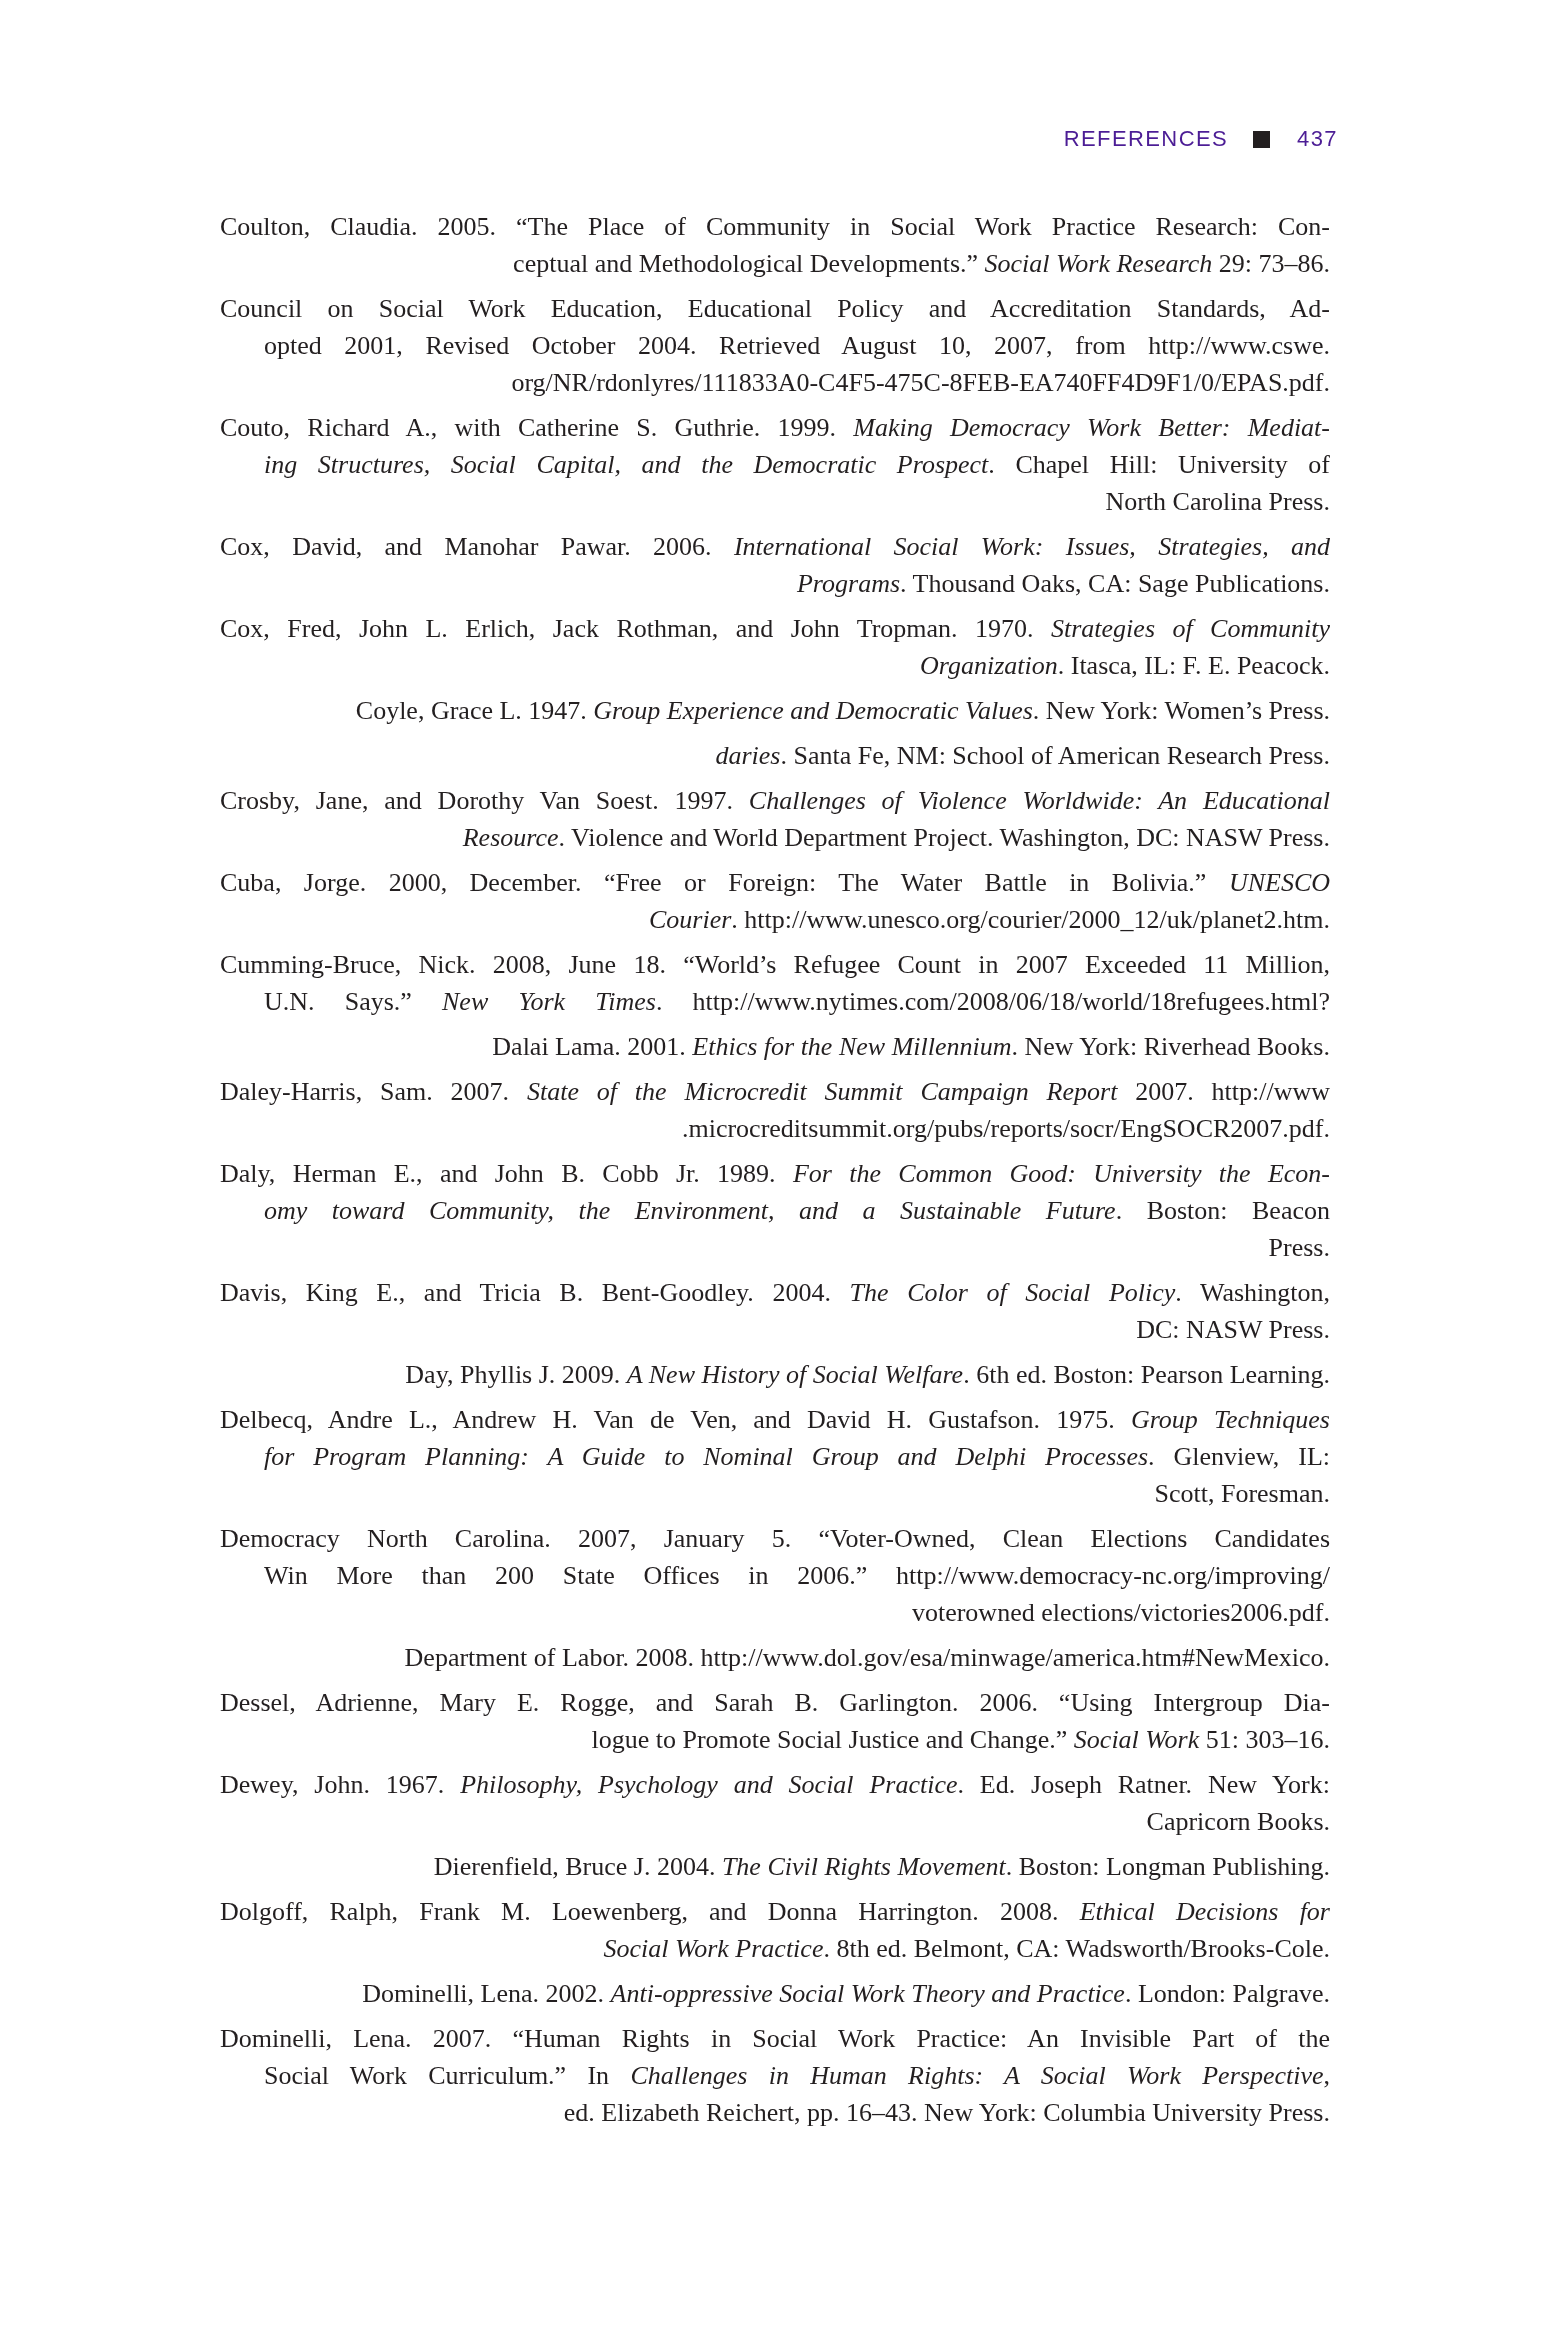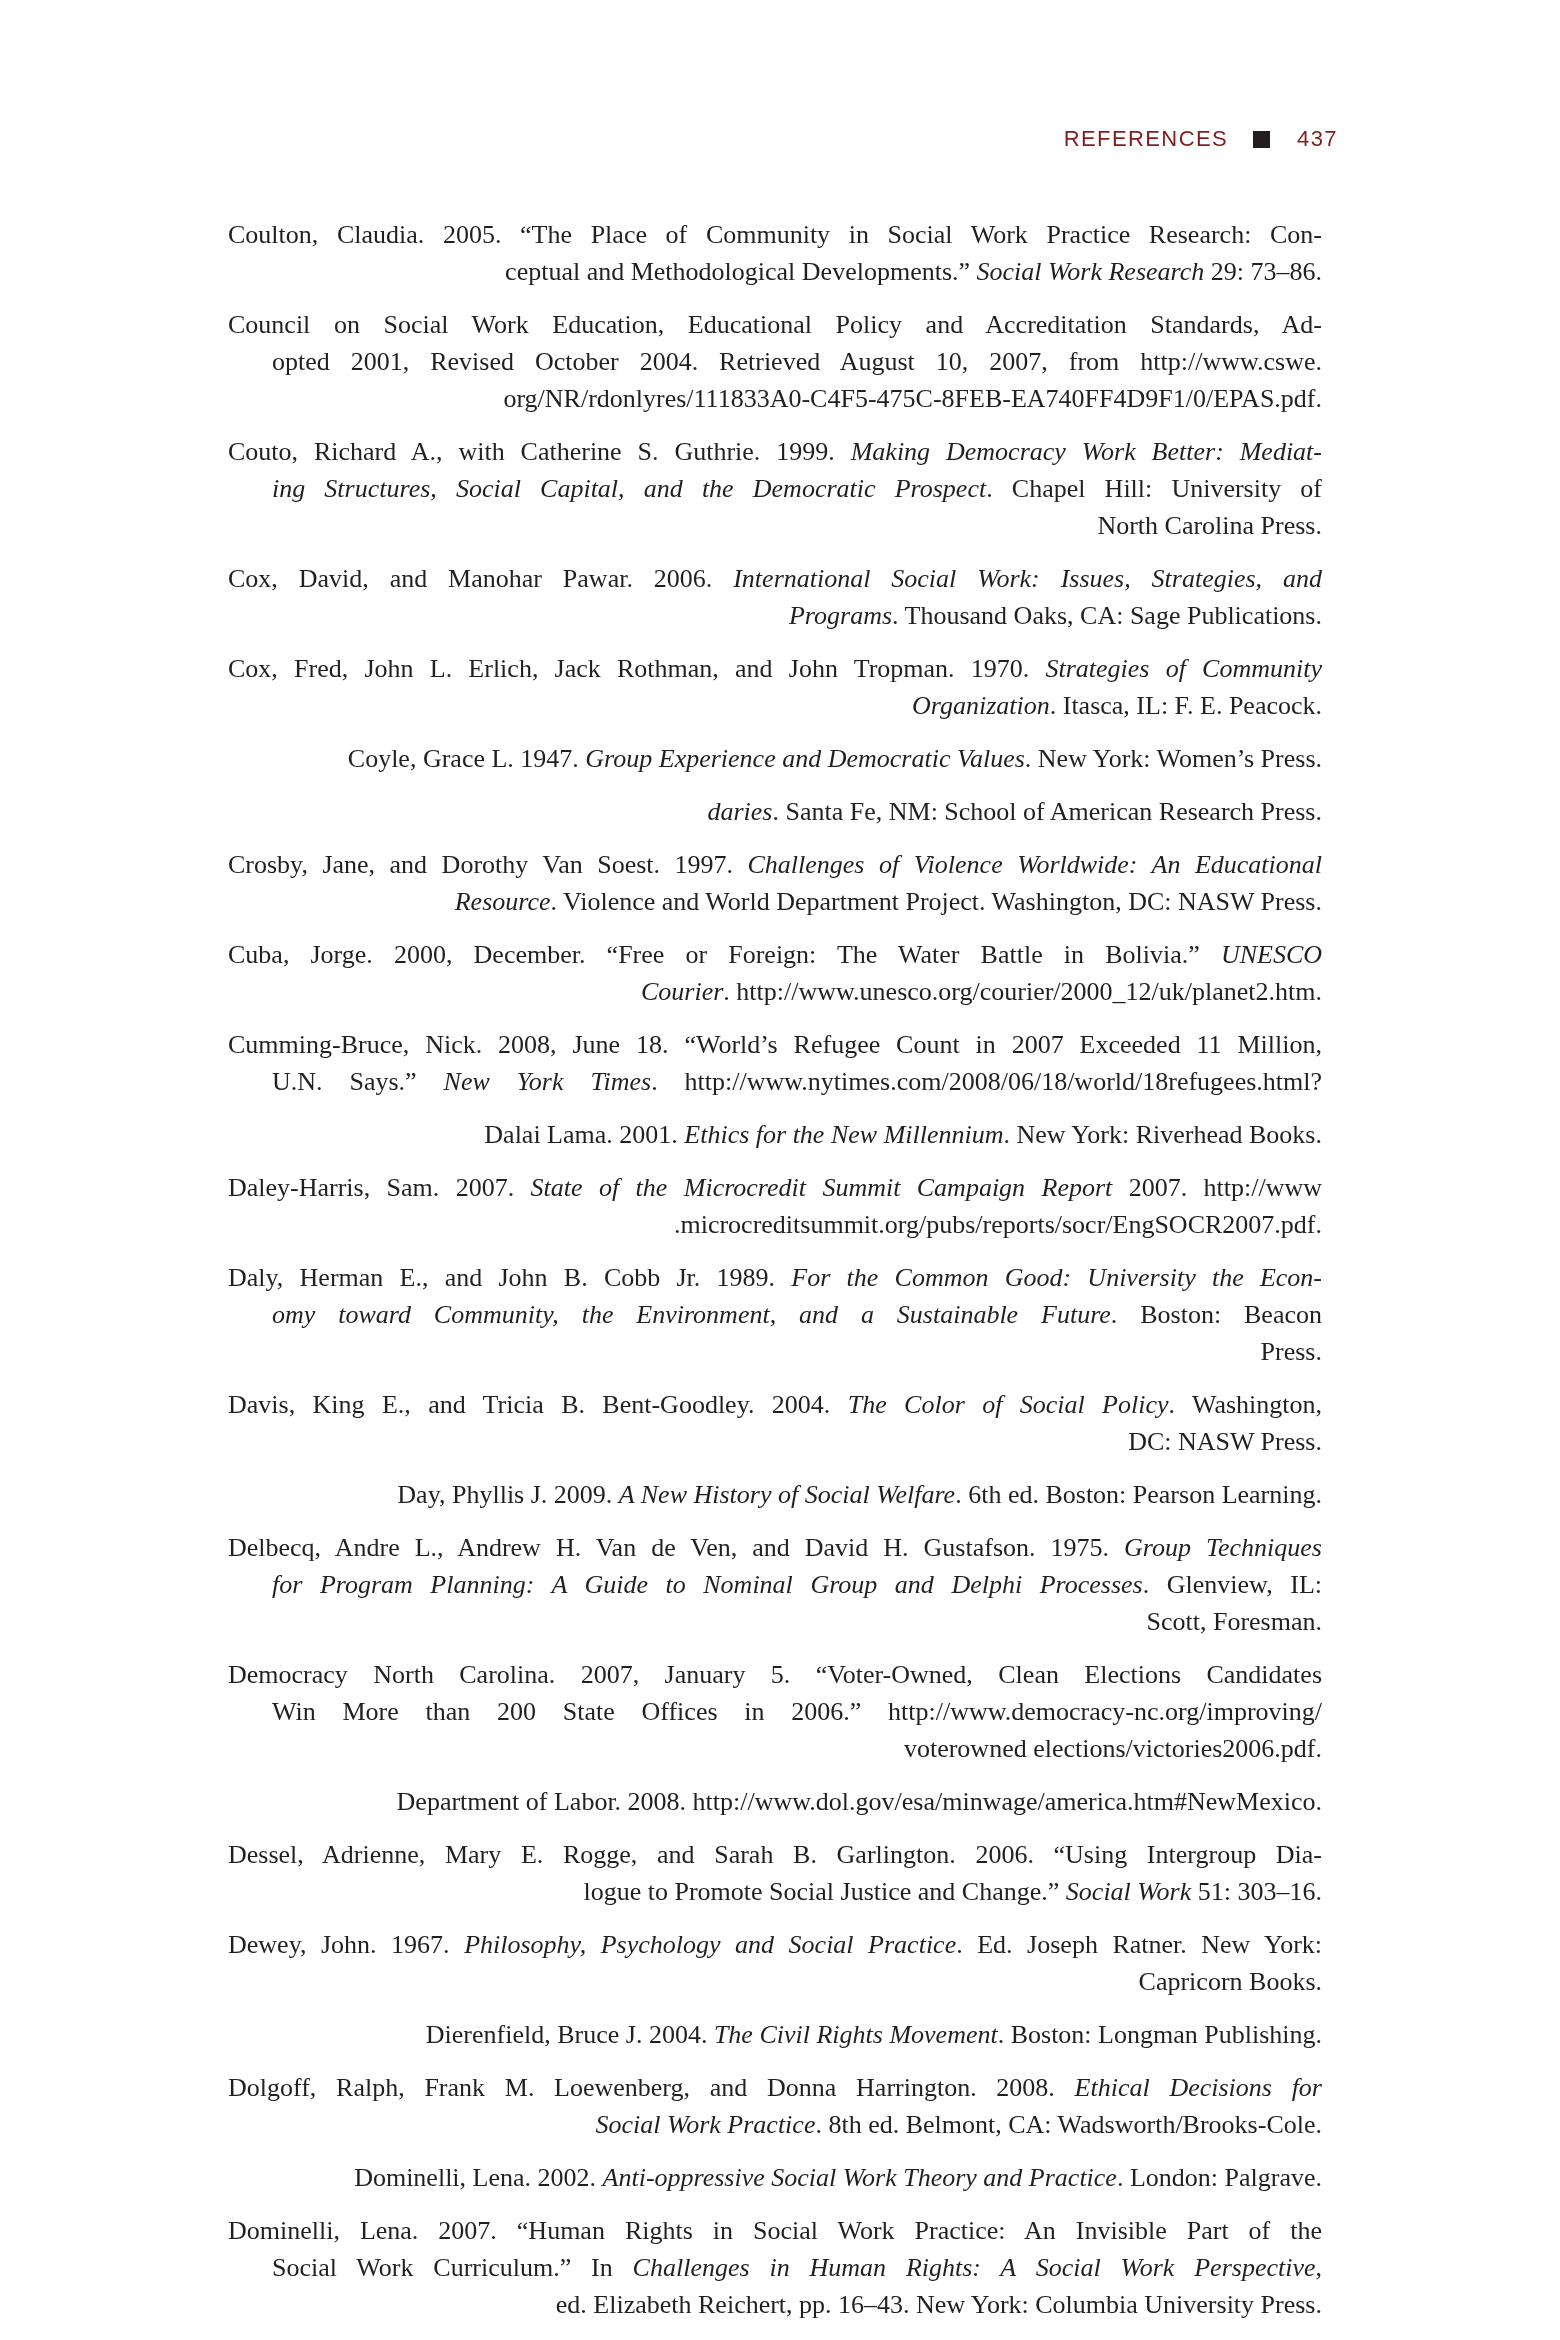--- a/index.html
+++ b/index.html
@@ -1,27 +1,27 @@
 <!DOCTYPE html>
 <html><head>
 <meta charset="utf-8">
 <style>
   html, body { margin:0; padding:0; background:#ffffff; }
   body { width:1561px; height:2341px; position:relative; overflow:hidden; color:#231f20; }
   .header {
     position:absolute; top:122px; right:223px; height:34px;
     display:flex; align-items:center; gap:0;
-    font-family:"Liberation Sans", sans-serif; font-size:22px; letter-spacing:1.4px; color:#7f1d1d;
+    font-family:"Liberation Sans", sans-serif; font-size:22px; letter-spacing:1.4px; color:#4c1d95;
   }
   .header .sq { display:inline-block; width:17px; height:17px; background:#231f20; margin:0 27px 0 25px; }
   .refs {
     position:absolute; left:212px; top:200px; width:1126px;
     font-family:"Liberation Serif", serif; font-size:26px; line-height:37px;
   }
-  .entry { margin:16px; }
+  .entry { margin:8px; }
   .line { display:block; white-space:nowrap; height:37px;text-align:right; }
   .line.just { text-align:justify; text-align-last:justify; white-space:normal; overflow:hidden; }
   .line.cont { padding-left:44px; }
   .it { font-style:italic; }
 </style>
 </head>
 <body>
 
 <div class="header">
   <span>REFERENCES</span>

